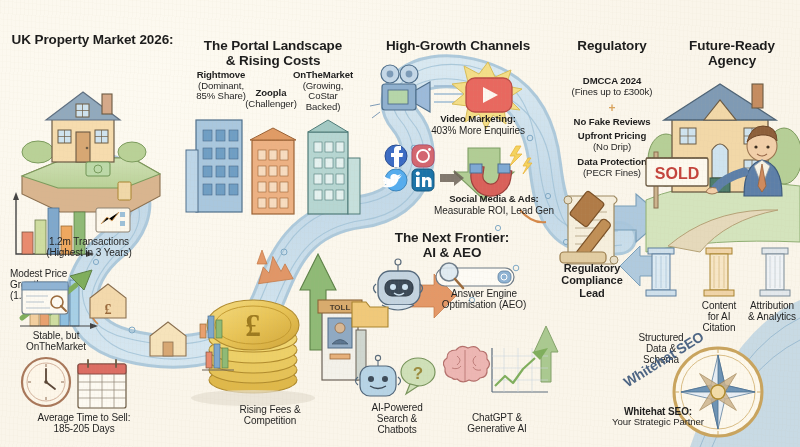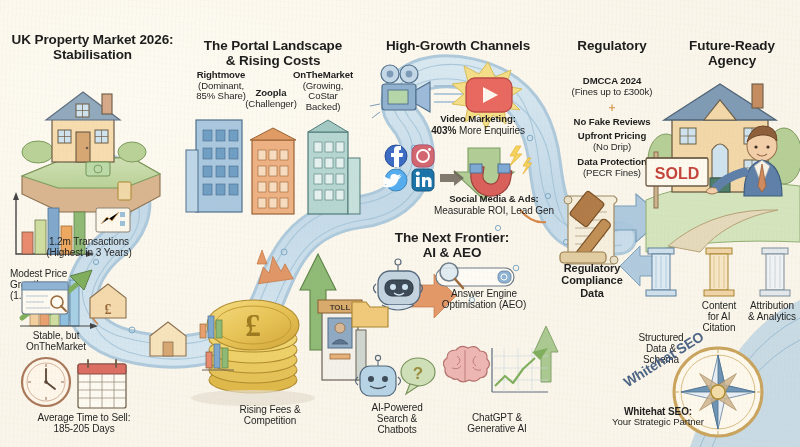--- a/index.html
+++ b/index.html
@@ -15,21 +15,21 @@
     background:
       radial-gradient(ellipse at 20% 20%, #fdfaf1 0%, #faf5ea 60%),
       #faf5ea;}
   .txt{position:absolute;text-align:center;line-height:1.12;
        letter-spacing:-0.1px;}
   .sect-title{font-weight:bold;font-size:13.5px;color:#1b1b1b;}
   .lbl-b{font-weight:bold;font-size:9.6px;color:#1d1d1d;}
   .lbl-n{font-weight:normal;font-size:9.6px;color:#262626;}
   .lbl-sm{font-size:8.6px;}
   .cap{font-size:10px;color:#1f1f1f;}
-  .cap b{font-weight:bold;}
+  .cap b{font-weight:normal;}
 
   
   .grain{position:absolute;inset:0;pointer-events:none;opacity:.40;
     background-image:
       repeating-linear-gradient(92deg, rgba(190,175,140,.10) 0 1px, transparent 1px 4px),
       repeating-linear-gradient(5deg, rgba(190,175,140,.07) 0 1px, transparent 1px 6px);}
 
   
   svg.layer{position:absolute;left:0;top:0;width:800px;height:447px;overflow:visible;}
 </style>
@@ -129,21 +129,20 @@
       <polygon points="534,352 546,326 558,352 551,352 551,382 541,382 541,352" fill="#9dc281" stroke="#6f9455" stroke-width="1" opacity=".85"></polygon>
     </g>
 
     <g>
       <polygon points="640,246 620,266 640,286 640,276 658,276 658,256 640,256" fill="#a8c6dd" stroke="#6f97b5" stroke-width="1" opacity=".9"></polygon>
     </g>
   </svg>
 
   <div class="txt" style="left:0;top:32px;width:185px;">
     <div class="sect-title">UK Property Market 2026:</div>
-    <div class="sect-title">Stabilisation</div>
   </div>
 
   <svg class="layer" viewBox="0 0 800 447">
 
     <g>
       <path d="M22 176 l44 -18 l66 0 l28 16 l0 22 l-30 16 l-70 0 l-38 -18 z" fill="#d9b58f" stroke="#8a6f4f" stroke-width="1.1"></path>
       <path d="M22 176 l44 -18 l66 0 l28 16 l-36 14 l-66 0 z" fill="url(#grassG)" stroke="#7b9b5c" stroke-width="1.1"></path>
       <ellipse cx="38" cy="152" rx="16" ry="11" fill="#b9d197" stroke="#7b9b5c" stroke-width="1"></ellipse>
       <ellipse cx="132" cy="152" rx="14" ry="10" fill="#b9d197" stroke="#7b9b5c" stroke-width="1"></ellipse>
     </g>
@@ -519,21 +518,21 @@
     <g>
       <rect x="576" y="194" width="22" height="30" rx="3" fill="#b07b47" stroke="#7a5026" stroke-width="1.2" transform="rotate(38 587 209)"></rect>
       <rect x="588" y="216" width="11" height="46" rx="4" fill="#c08f56" stroke="#7a5026" stroke-width="1.2" transform="rotate(38 593 239)"></rect>
       <rect x="560" y="252" width="46" height="11" rx="4" fill="#e2cda3" stroke="#9a7c4c" stroke-width="1.2"></rect>
     </g>
   </svg>
 
   <div class="txt" style="left:538px;top:262px;width:108px;">
     <div class="lbl-b" style="font-size:11px;">Regulatory</div>
     <div class="lbl-b" style="font-size:11px;">Compliance</div>
-    <div class="lbl-b" style="font-size:11px;">Data</div>
+    <div class="lbl-b" style="font-size:11px;">Lead</div>
   </div>
 
   <div class="txt" style="left:668px;top:38px;width:128px;">
     <div class="sect-title">Future-Ready</div>
     <div class="sect-title">Agency</div>
   </div>
 
   <svg class="layer" viewBox="0 0 800 447">
 
     <path d="M646 200 q60 -26 154 -14 l0 56 q-90 -4 -154 10 z" fill="#d4e4bd" stroke="#8fae72" stroke-width="1"></path>

